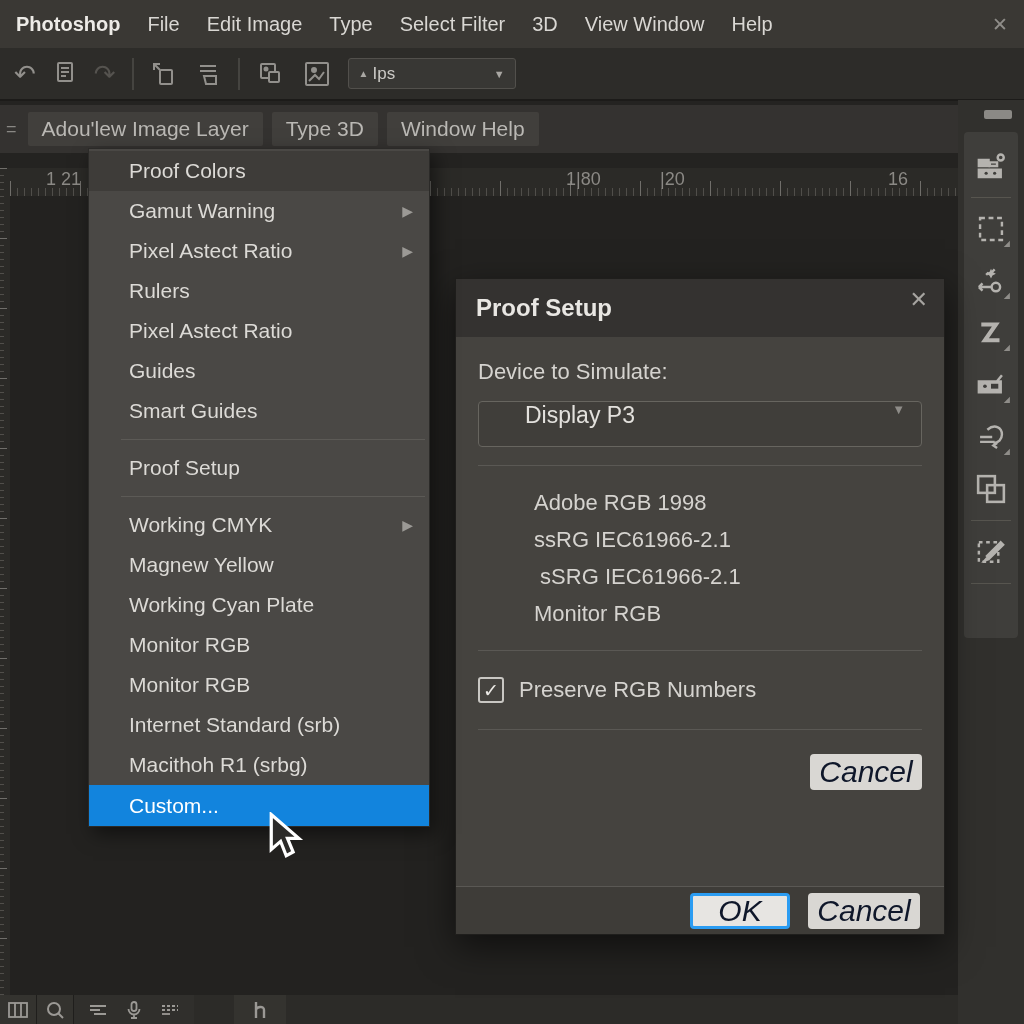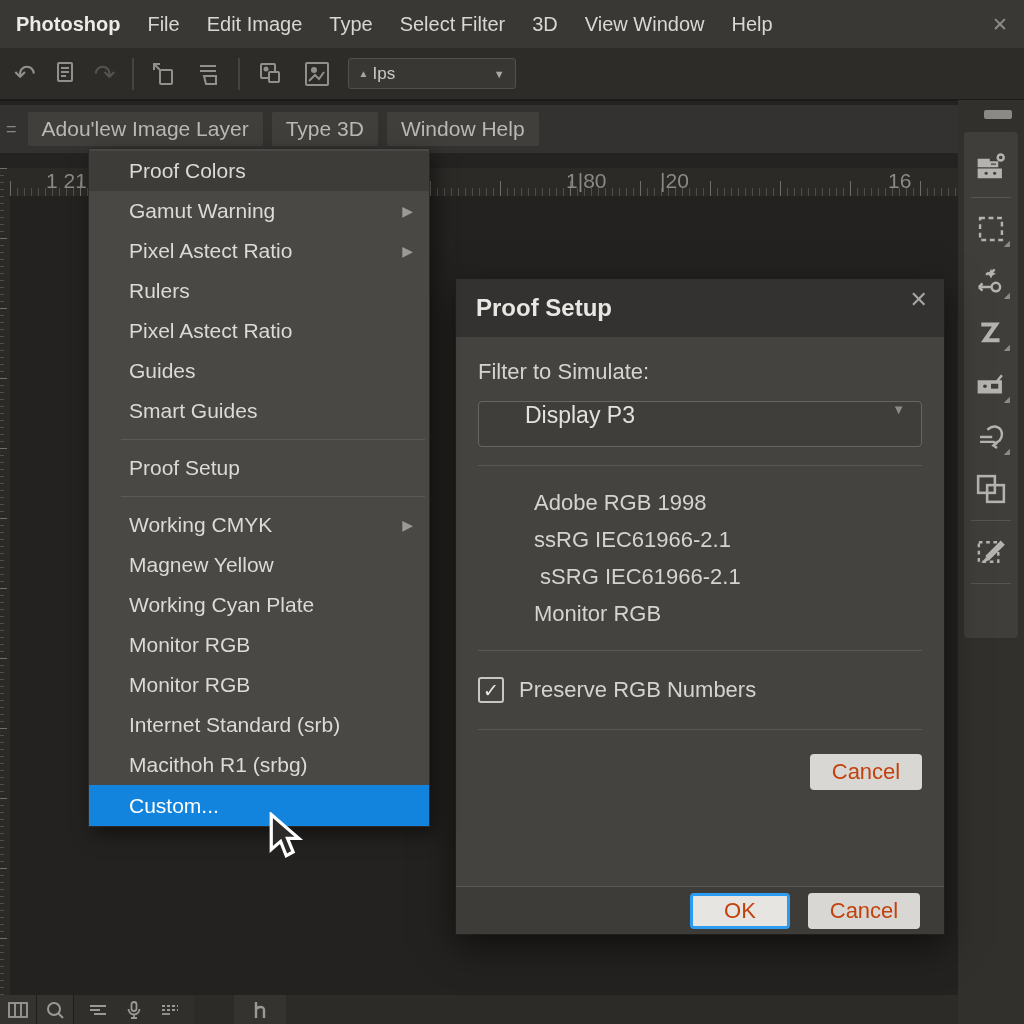--- a/index.html
+++ b/index.html
@@ -45,21 +45,21 @@
   
   .ruler-h {
     position:absolute; top:168px; left:10px; right:66px; height:28px; background:#2b2a27;
     background-image:
       repeating-linear-gradient(to right, #706e6a 0 1px, transparent 1px 70px),
       repeating-linear-gradient(to right, #504e4a 0 1px, transparent 1px 7px);
     background-size:100% 15px, 100% 8px;
     background-position:bottom left, bottom left;
     background-repeat:no-repeat;
   }
-  .ruler-h .rl { position:absolute; top:1px; color:#8b8985; font-size:21px; }
+  .ruler-h .rl { position:absolute; top:1px; color:#8b8985; font-size:18px; }
   .ruler-v {
     position:absolute; top:168px; left:0; width:10px; bottom:29px; background:#2b2a27;
     background-image:
       repeating-linear-gradient(to bottom, #706e6a 0 1px, transparent 1px 70px),
       repeating-linear-gradient(to bottom, #504e4a 0 1px, transparent 1px 7px);
     background-size:7px 100%, 4px 100%;
     background-repeat:no-repeat;
   }
   
   .canvas { position:absolute; top:196px; left:10px; right:66px; bottom:29px; background:#232220; }
@@ -98,22 +98,22 @@
   .profiles { padding-left:56px; }
   .profiles .profile { line-height:37px; white-space:pre; }
   .check-row { display:flex; align-items:center; gap:15px; height:42px; }
   .checkbox {
     width:26px; height:26px; border:2px solid #c9c7c3; border-radius:3px;
     display:flex; align-items:center; justify-content:center;
     font-size:19px; color:#eceae6; background:transparent;
   }
   .btn-row-top { margin-top:24px; display:flex; justify-content:flex-end; }
   .btn {
-    min-width:112px; height:36px; background:#d9d7d3; color:#c2410c; border-radius:4px;
-    display:flex; align-items:center; justify-content:center; font-size:22px;
+    min-width:112px; height:36px; background:#d9d7d3; color:#0f172a; border-radius:4px;
+    display:flex; align-items:center; justify-content:center; font-size:30px;font-style:italic;
   }
   .dialog-footer {
     position:absolute; left:0; right:0; bottom:0; height:48px;
     background:#3e3c38; border-top:1px solid #5a5854;
     display:flex; align-items:center; justify-content:flex-end; gap:18px; padding:0 24px;
   }
   .btn-ok { min-width:100px; border:3px solid #2b9cf2; background:#e7e5e2; }
   
   .sidebar { position:absolute; top:100px; right:0; width:66px; bottom:0; background:#31302d; }
   .sidebar-dash { position:absolute; top:10px; right:12px; width:28px; height:9px; background:#8b8985; border-radius:2px; }
@@ -270,21 +270,21 @@
       <span>Custom...</span>
     </div>
   </div>
 
   <div class="dialog">
     <div class="dialog-title">
       <span>Proof Setup</span>
     </div>
     <span class="dialog-close">✕</span>
     <div class="dialog-body">
-      <div class="device-label">Filter to Simulate:</div>
+      <div class="device-label">Device to Simulate:</div>
       <div class="select-box">
         <span>Display P3</span>
         <span class="sel-arrow">▼</span>
       </div>
       <div class="d-hr"></div>
       <div class="profiles">
         <div class="profile">Adobe RGB 1998</div>
         <div class="profile">ssRG IEC61966-2.1</div>
         <div class="profile"> sSRG IEC61966-2.1</div>
         <div class="profile">Monitor RGB</div>

